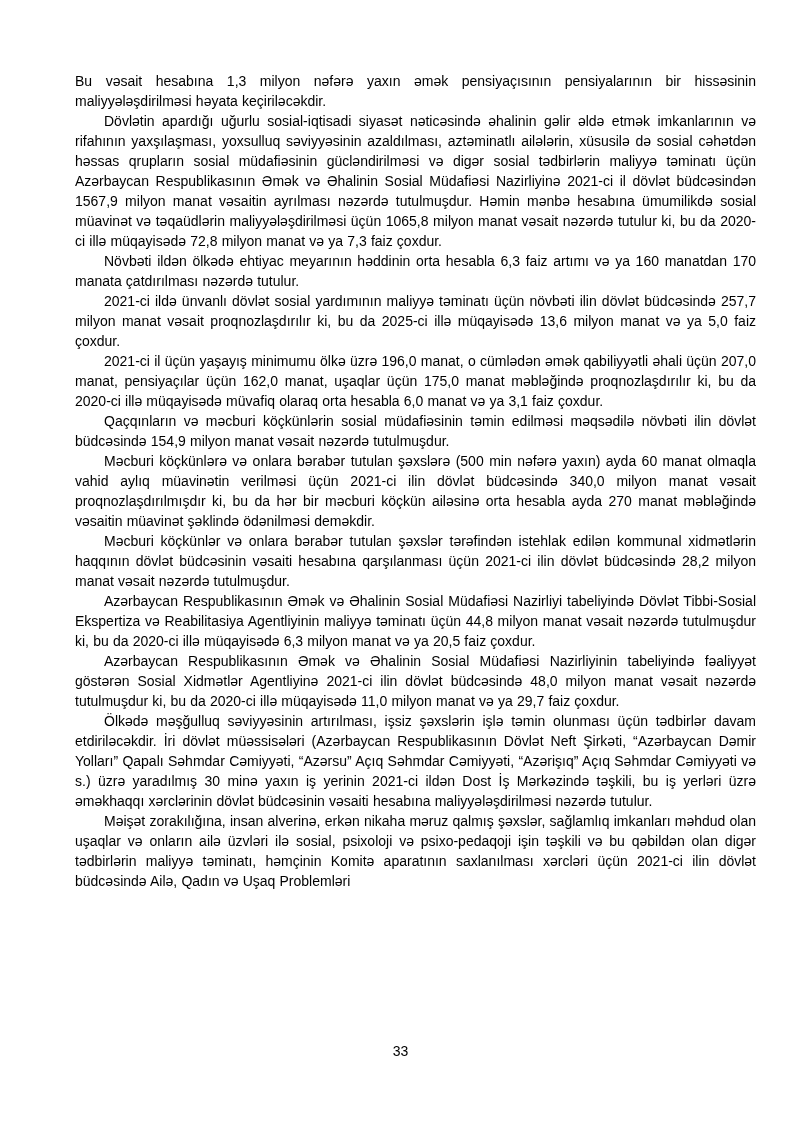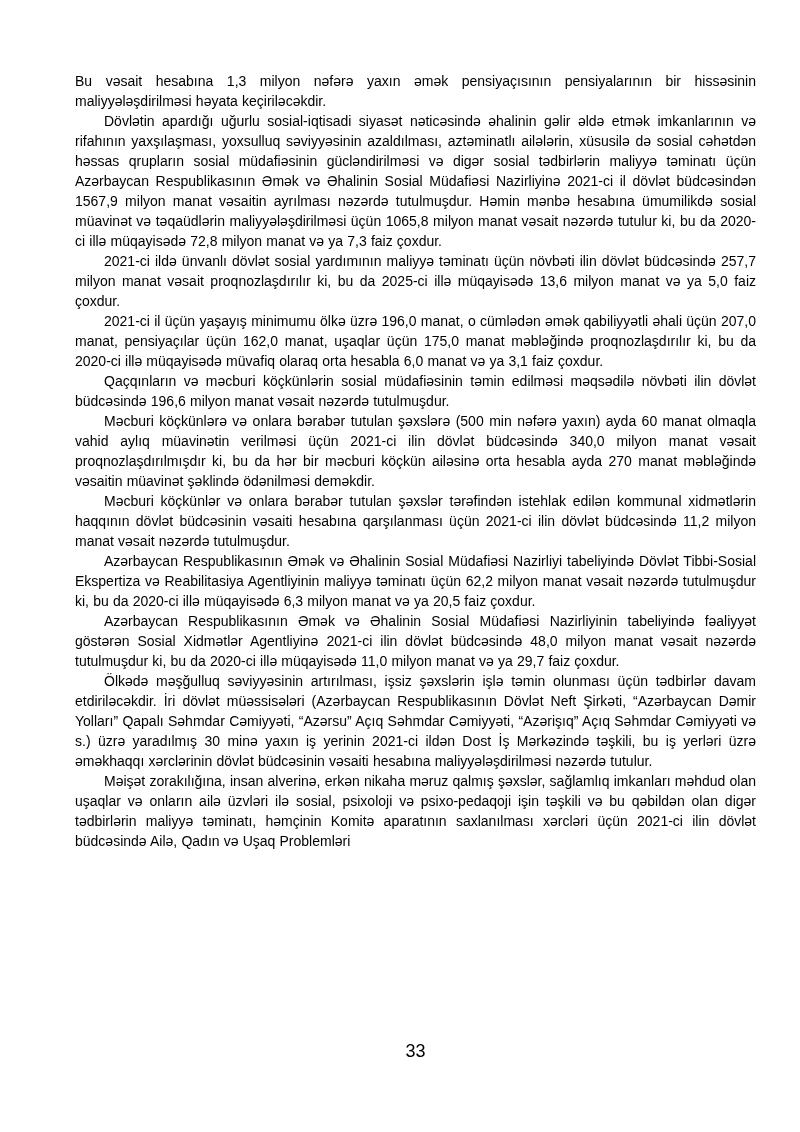--- a/index.html
+++ b/index.html
@@ -30,39 +30,40 @@
     line-height: 20px;
     text-align: justify;
     text-indent: 29px;
     word-spacing: 0.02em;
   }
   .para.no-indent {
     text-indent: 0;
   }
   .footer {
     position: absolute;
-    left: 75px;
+    left: 60px;
     width: 681px;
     top: 1041px;
     text-align: center;
-    font-size: 18px;
+    font-size: 14px;
     line-height: 20px;
   }
 </style>
 </head>
 <body>
 
 <div class="page">
   <div class="text-block">
     <p class="para no-indent">Bu vəsait hesabına 1,3 milyon nəfərə yaxın əmək pensiyaçısının pensiyalarının bir hissəsinin maliyyələşdirilməsi həyata keçiriləcəkdir.</p>
     <p class="para">Dövlətin apardığı uğurlu sosial-iqtisadi siyasət nəticəsində əhalinin gəlir əldə etmək imkanlarının və rifahının yaxşılaşması, yoxsulluq səviyyəsinin azaldılması, aztəminatlı ailələrin, xüsusilə də sosial cəhətdən həssas qrupların sosial müdafiəsinin gücləndirilməsi və digər sosial tədbirlərin maliyyə təminatı üçün Azərbaycan Respublikasının Əmək və Əhalinin Sosial Müdafiəsi Nazirliyinə 2021-ci il dövlət büdcəsindən 1567,9 milyon manat vəsaitin ayrılması nəzərdə tutulmuşdur. Həmin mənbə hesabına ümumilikdə sosial müavinət və təqaüdlərin maliyyələşdirilməsi üçün 1065,8 milyon manat vəsait nəzərdə tutulur ki, bu da 2020-ci illə müqayisədə 72,8 milyon manat və ya 7,3 faiz çoxdur.</p>
+    <p class="para">Növbəti ildən ölkədə ehtiyac meyarının həddinin orta hesabla 6,3 faiz artımı və ya 160 manatdan 170 manata çatdırılması nəzərdə tutulur.</p>
     <p class="para">2021-ci ildə ünvanlı dövlət sosial yardımının maliyyə təminatı üçün növbəti ilin dövlət büdcəsində 257,7 milyon manat vəsait proqnozlaşdırılır ki, bu da 2025-ci illə müqayisədə 13,6 milyon manat və ya 5,0 faiz çoxdur.</p>
     <p class="para">2021-ci il üçün yaşayış minimumu ölkə üzrə 196,0 manat, o cümlədən əmək qabiliyyətli əhali üçün 207,0 manat, pensiyaçılar üçün 162,0 manat, uşaqlar üçün 175,0 manat məbləğində proqnozlaşdırılır ki, bu da 2020-ci illə müqayisədə müvafiq olaraq orta hesabla 6,0 manat və ya 3,1 faiz çoxdur.</p>
-    <p class="para">Qaçqınların və məcburi köçkünlərin sosial müdafiəsinin təmin edilməsi məqsədilə növbəti ilin dövlət büdcəsində 196,6 milyon manat vəsait nəzərdə tutulmuşdur.</p>
+    <p class="para">Qaçqınların və məcburi köçkünlərin sosial müdafiəsinin təmin edilməsi məqsədilə növbəti ilin dövlət büdcəsində 154,9 milyon manat vəsait nəzərdə tutulmuşdur.</p>
     <p class="para">Məcburi köçkünlərə və onlara bərabər tutulan şəxslərə (500 min nəfərə yaxın) ayda 60 manat olmaqla vahid aylıq müavinətin verilməsi üçün 2021-ci ilin dövlət büdcəsində 340,0 milyon manat vəsait proqnozlaşdırılmışdır ki, bu da hər bir məcburi köçkün ailəsinə orta hesabla ayda 270 manat məbləğində vəsaitin müavinət şəklində ödənilməsi deməkdir.</p>
-    <p class="para">Məcburi köçkünlər və onlara bərabər tutulan şəxslər tərəfindən istehlak edilən kommunal xidmətlərin haqqının dövlət büdcəsinin vəsaiti hesabına qarşılanması üçün 2021-ci ilin dövlət büdcəsində 11,2 milyon manat vəsait nəzərdə tutulmuşdur.</p>
-    <p class="para">Azərbaycan Respublikasının Əmək və Əhalinin Sosial Müdafiəsi Nazirliyi tabeliyində Dövlət Tibbi-Sosial Ekspertiza və Reabilitasiya Agentliyinin maliyyə təminatı üçün 62,2 milyon manat vəsait nəzərdə tutulmuşdur ki, bu da 2020-ci illə müqayisədə 6,3 milyon manat və ya 20,5 faiz çoxdur.</p>
+    <p class="para">Məcburi köçkünlər və onlara bərabər tutulan şəxslər tərəfindən istehlak edilən kommunal xidmətlərin haqqının dövlət büdcəsinin vəsaiti hesabına qarşılanması üçün 2021-ci ilin dövlət büdcəsində 28,2 milyon manat vəsait nəzərdə tutulmuşdur.</p>
+    <p class="para">Azərbaycan Respublikasının Əmək və Əhalinin Sosial Müdafiəsi Nazirliyi tabeliyində Dövlət Tibbi-Sosial Ekspertiza və Reabilitasiya Agentliyinin maliyyə təminatı üçün 44,8 milyon manat vəsait nəzərdə tutulmuşdur ki, bu da 2020-ci illə müqayisədə 6,3 milyon manat və ya 20,5 faiz çoxdur.</p>
     <p class="para">Azərbaycan Respublikasının Əmək və Əhalinin Sosial Müdafiəsi Nazirliyinin tabeliyində fəaliyyət göstərən Sosial Xidmətlər Agentliyinə 2021-ci ilin dövlət büdcəsində 48,0 milyon manat vəsait nəzərdə tutulmuşdur ki, bu da 2020-ci illə müqayisədə 11,0 milyon manat və ya 29,7 faiz çoxdur.</p>
     <p class="para">Ölkədə məşğulluq səviyyəsinin artırılması, işsiz şəxslərin işlə təmin olunması üçün tədbirlər davam etdiriləcəkdir. İri dövlət müəssisələri (Azərbaycan Respublikasının Dövlət Neft Şirkəti, “Azərbaycan Dəmir Yolları” Qapalı Səhmdar Cəmiyyəti, “Azərsu” Açıq Səhmdar Cəmiyyəti, “Azərişıq” Açıq Səhmdar Cəmiyyəti və s.) üzrə yaradılmış 30 minə yaxın iş yerinin 2021-ci ildən Dost İş Mərkəzində təşkili, bu iş yerləri üzrə əməkhaqqı xərclərinin dövlət büdcəsinin vəsaiti hesabına maliyyələşdirilməsi nəzərdə tutulur.</p>
     <p class="para">Məişət zorakılığına, insan alverinə, erkən nikaha məruz qalmış şəxslər, sağlamlıq imkanları məhdud olan uşaqlar və onların ailə üzvləri ilə sosial, psixoloji və psixo-pedaqoji işin təşkili və bu qəbildən olan digər tədbirlərin maliyyə təminatı, həmçinin Komitə aparatının saxlanılması xərcləri üçün 2021-ci ilin dövlət büdcəsində Ailə, Qadın və Uşaq Problemləri</p>
   </div>
   <div class="footer">33</div>
 </div>
 
 </body></html>

